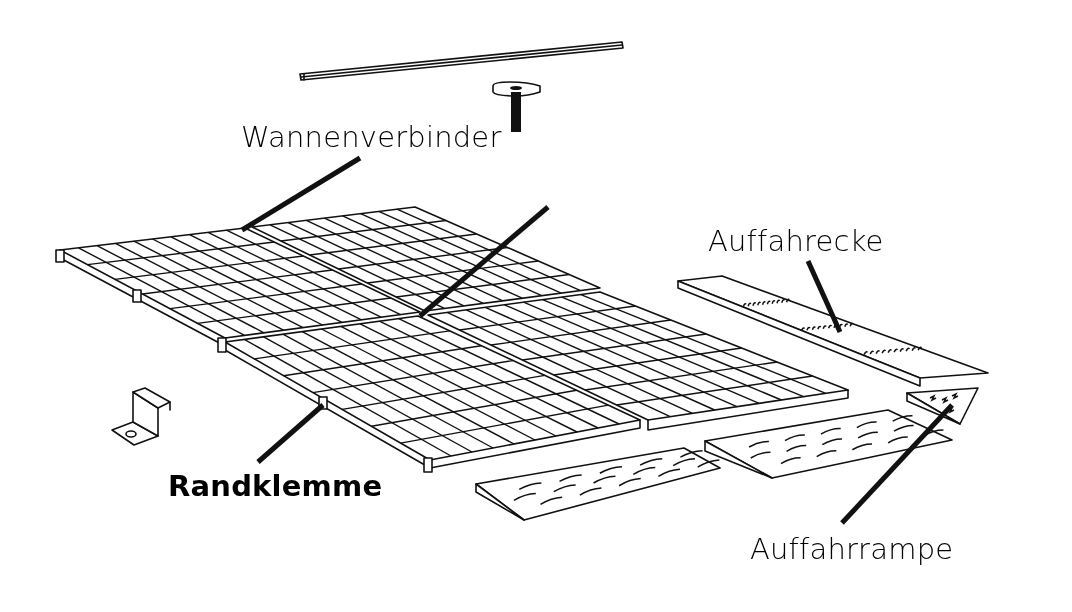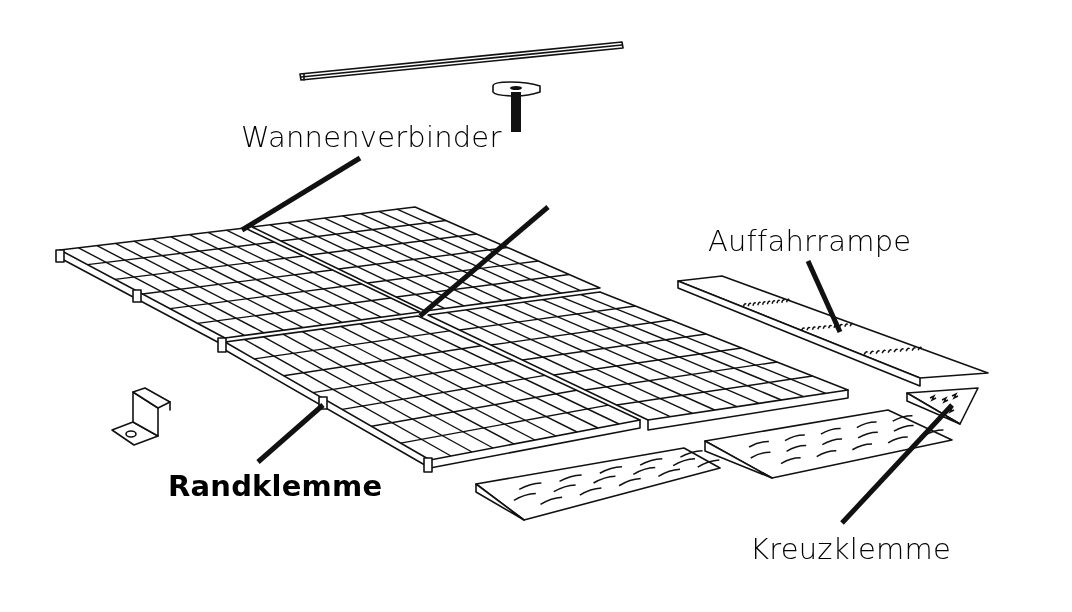--- a/index.html
+++ b/index.html
@@ -208,16 +208,16 @@
   </g>
 
   <line class="pointer" x1="360" y1="158" x2="242" y2="230"></line>
   <line class="pointer" x1="548" y1="207" x2="420" y2="316"></line>
   <line class="pointer" x1="808" y1="261" x2="840" y2="332"></line>
   <line class="pointer" x1="258" y1="462" x2="323" y2="405"></line>
   <line class="pointer" x1="842" y1="523" x2="952" y2="405"></line>
 </svg>
 
 <div class="label" style="left:241px;top:120px;">Wannenverbinder</div>
-<div class="label" style="left:708px;top:224px;">Auffahrrampe</div>
+<div class="label" style="left:708px;top:224px;">Auffahrecke</div>
 <div class="label" style="left:168px;top:469px;font-weight:bold;">Randklemme</div>
-<div class="label" style="left:750px;top:532px;">Kreuzklemme</div>
+<div class="label" style="left:750px;top:532px;">Auffahrrampe</div>
 </div>
 
 </body></html>

